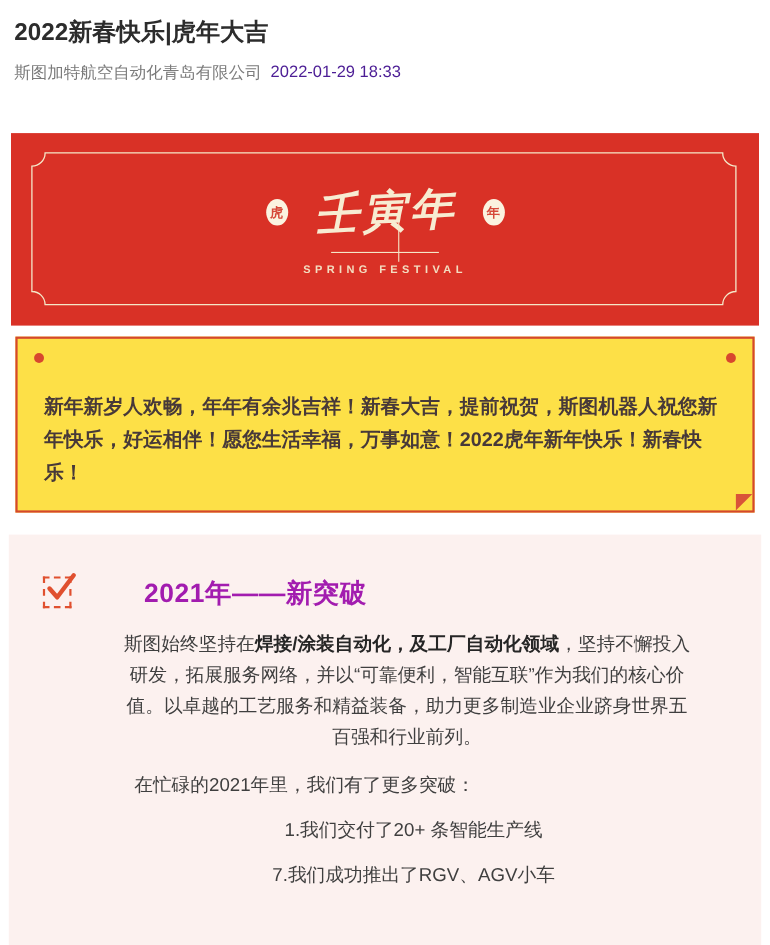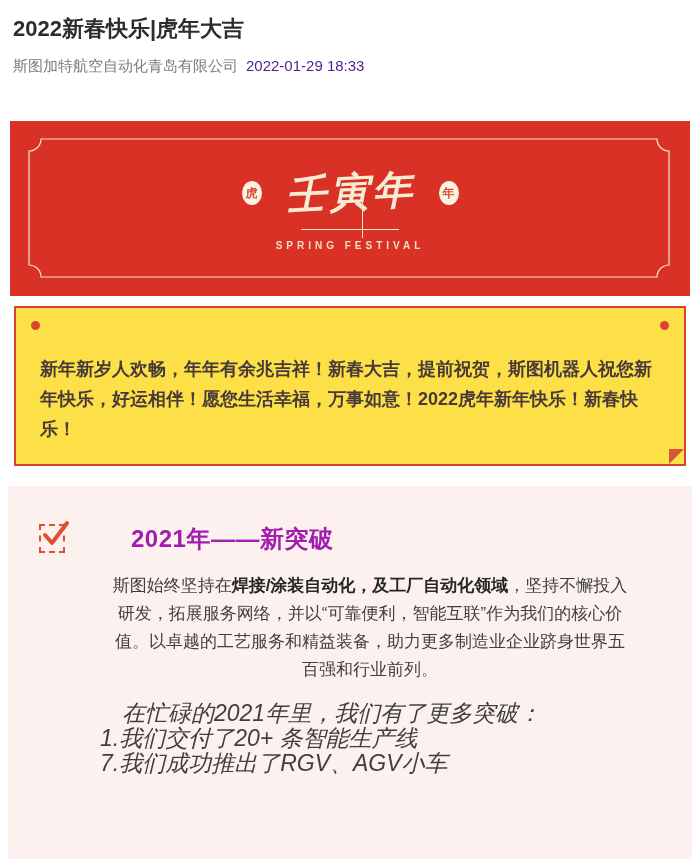--- a/index.html
+++ b/index.html
@@ -32,23 +32,23 @@
   .fold-corner { position: absolute; right: 0; bottom: 0; width: 0; height: 0; border-top: 15px solid #d95438; border-right: 15px solid transparent; }
 
   
   .content-section { margin: 20px 8px 0 8px; width: 684px; height: 398px; background: #fcf1ef; }
   .section-header { display: flex; align-items: center; padding: 37px 0 0 31px; }
   .checkbox-icon { position: relative; width: 26px; height: 29px; border: 2px dashed #e0502f; flex: 0 0 auto; }
   .checkbox-icon svg { position: absolute; left: 1px; top: -5px; overflow: visible; }
   .section-heading { margin-left: 66px; font-size: 24px; font-weight: bold; color: #a21caf; letter-spacing: 0.5px; }
   .section-paragraph { margin: 17px 62px 0 102px; font-size: 17px; line-height: 28px; color: #3f3f3f; text-align: center; }
   .section-paragraph .bold { font-weight: bold; color: #262626; }
-  .breakthrough-list { margin: 17px 40px 0 92px; font-size: 23px; line-height: 25px; color: #3f3f3f; font-style: italic; }
+  .breakthrough-list { margin: 17px 40px 0 92px; font-size: 17px; line-height: 25px; color: #3f3f3f; }
   .list-intro { text-indent: 22px; }
-  .list-item { margin-top: 0; }
+  .list-item { margin-top: 16px; text-align: center; }
 </style>
 </head>
 <body>
 
 <div class="article-header">
   <h1 class="article-title">2022新春快乐|虎年大吉</h1>
   <div class="byline">
     <span class="author">斯图加特航空自动化青岛有限公司</span>
     <span class="timestamp">2022-01-29 18:33</span>
   </div>

